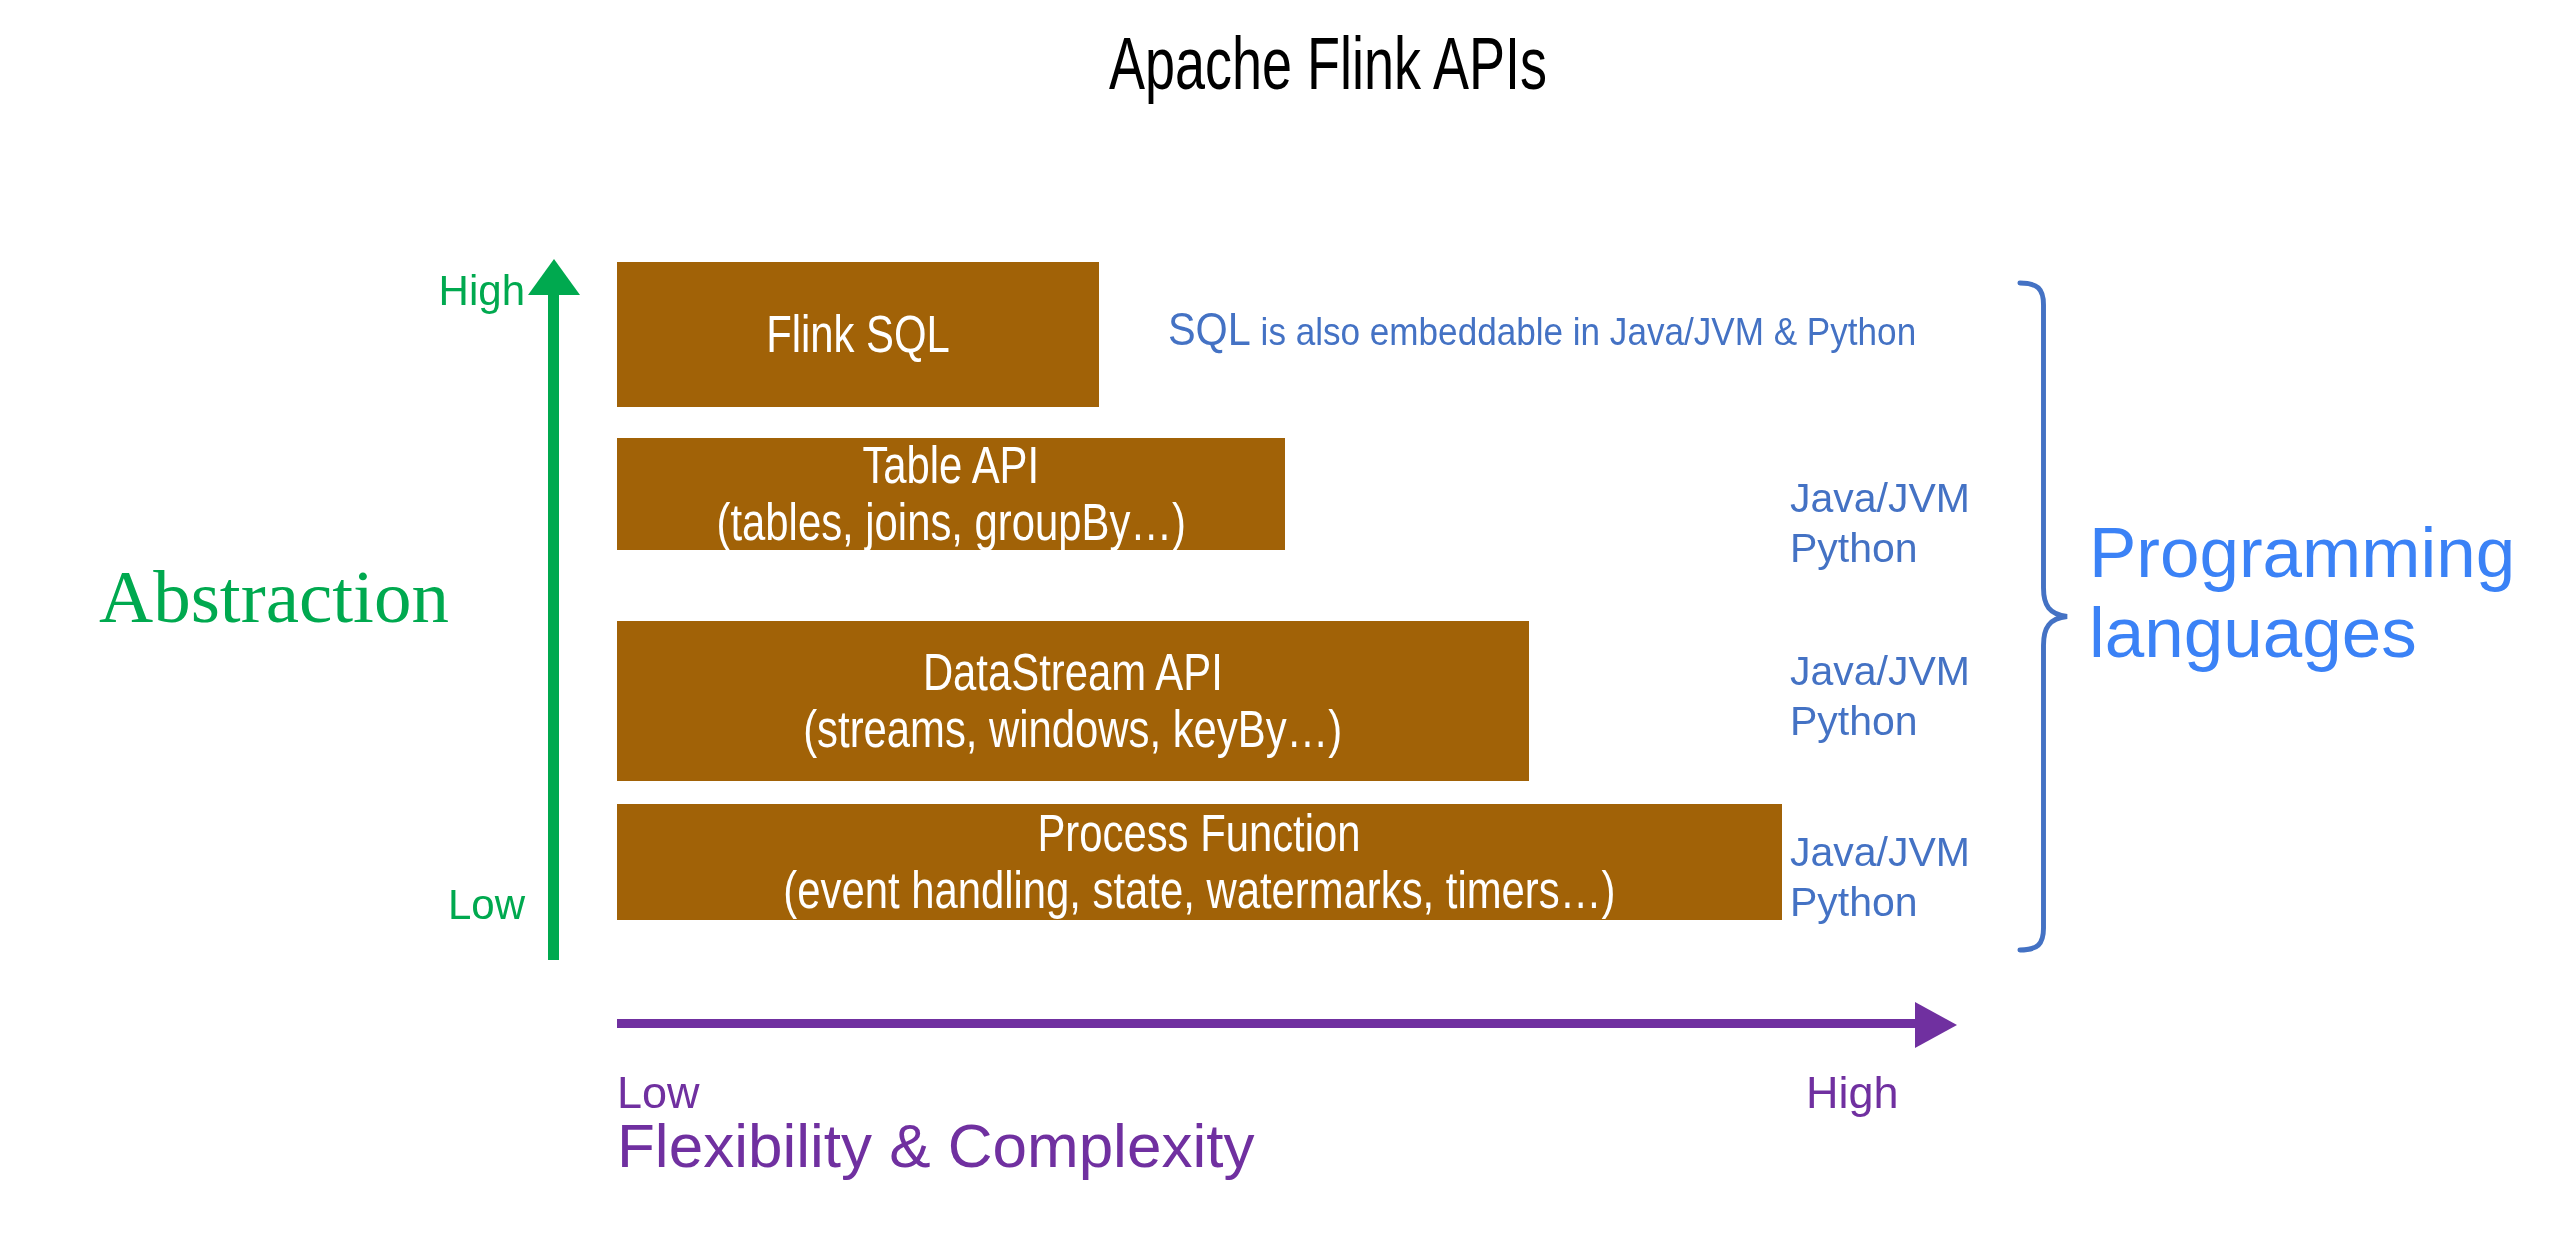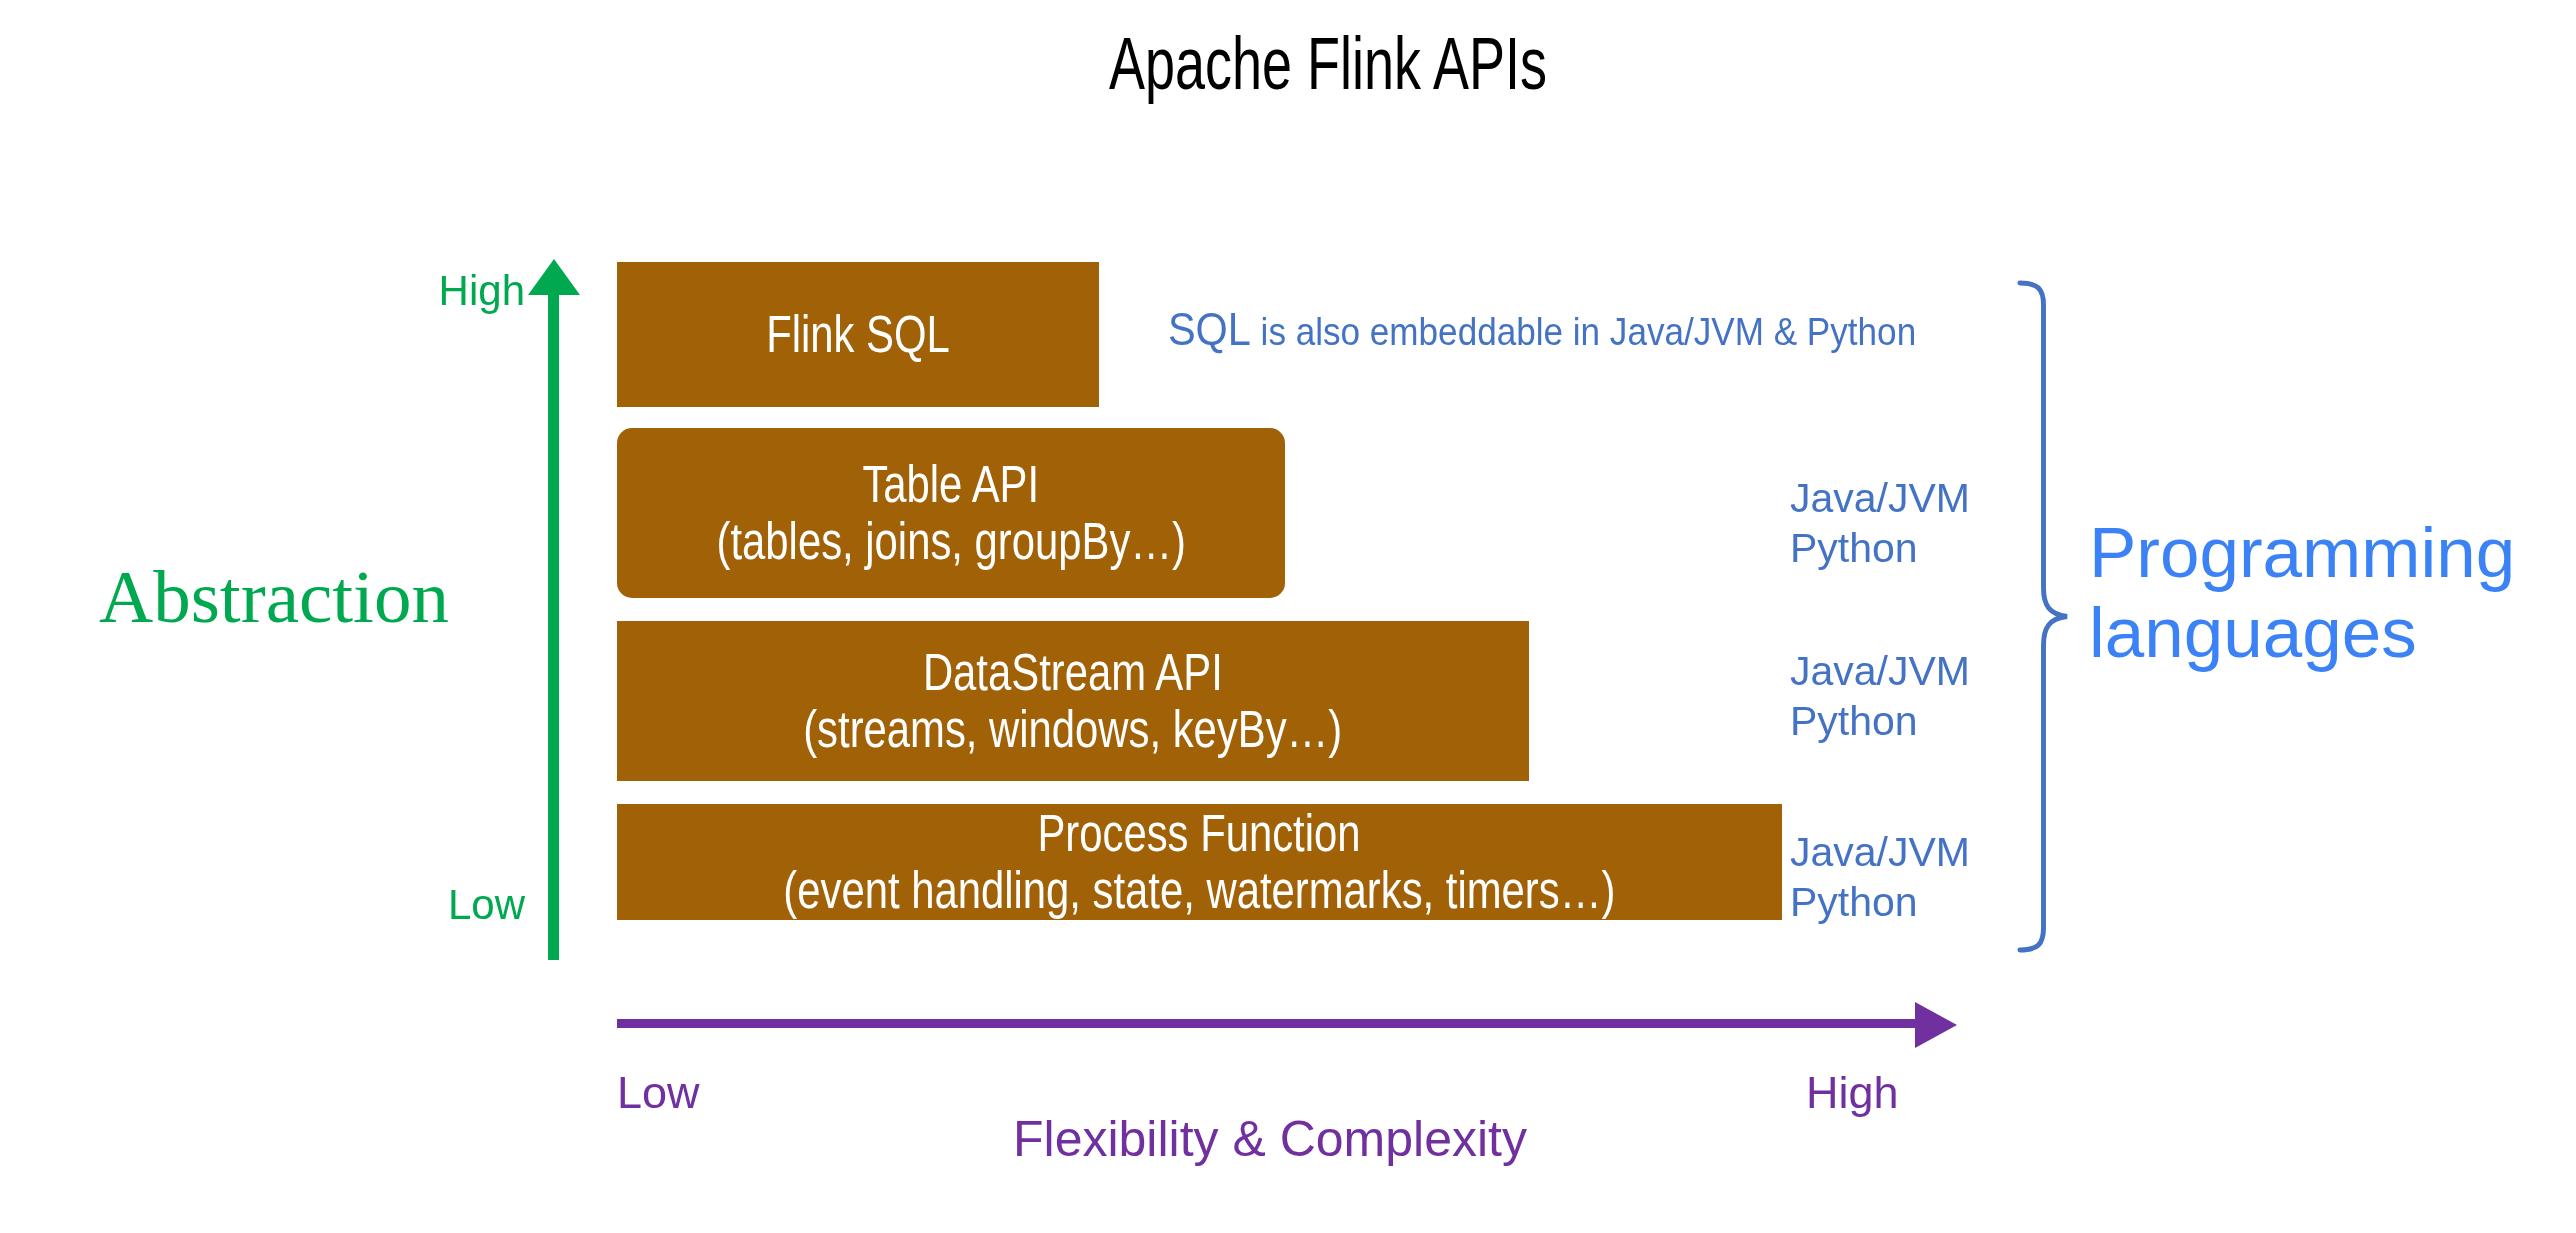--- a/index.html
+++ b/index.html
@@ -197,23 +197,22 @@
     font-family: "Liberation Sans Narrow", "Liberation Sans", sans-serif;
     font-size: 45px;
     color: #7030A0;
     white-space: nowrap;
   }
   .x-title {
     position: absolute;
     left: 577px;
     top: 1110px;
     width: 1306px;
-    text-align: center;
-    font-family: "Liberation Sans Narrow", "Liberation Sans", sans-serif;
-    font-size: 50px;
+    font-family: "Liberation Sans Narrow", "Liberation Sans", sans-serif;
+    font-size: 62px;
     color: #7030A0;
     white-space: nowrap;
   }
 </style>
 </head>
 <body>
 
 <div id="stage">
 
   <div class="title">Apache Flink APIs</div>
@@ -221,21 +220,21 @@
   <div class="yaxis-arrow"></div>
   <div class="yaxis-line"></div>
   <div class="y-high">High</div>
   <div class="y-low">Low</div>
   <div class="y-title">Abstraction</div>
 
   <div class="bar" style="left:577px; top:262px; width:482px; height:145px;">
     <div class="l1">Flink SQL</div>
   </div>
 
-  <div class="bar" style="left:577px; top:428px; width:668px; height:170px;border-radius:15px;">
+  <div class="bar" style="left:577px; top:438px; width:668px; height:112px;">
     <div class="l1">Table API</div>
     <div class="l2">(tables, joins, groupBy…)</div>
   </div>
 
   <div class="bar" style="left:577px; top:621px; width:912px; height:160px;">
     <div class="l1">DataStream API</div>
     <div class="l2">(streams, windows, keyBy…)</div>
   </div>
 
   <div class="bar" style="left:577px; top:804px; width:1165px; height:116px;">

